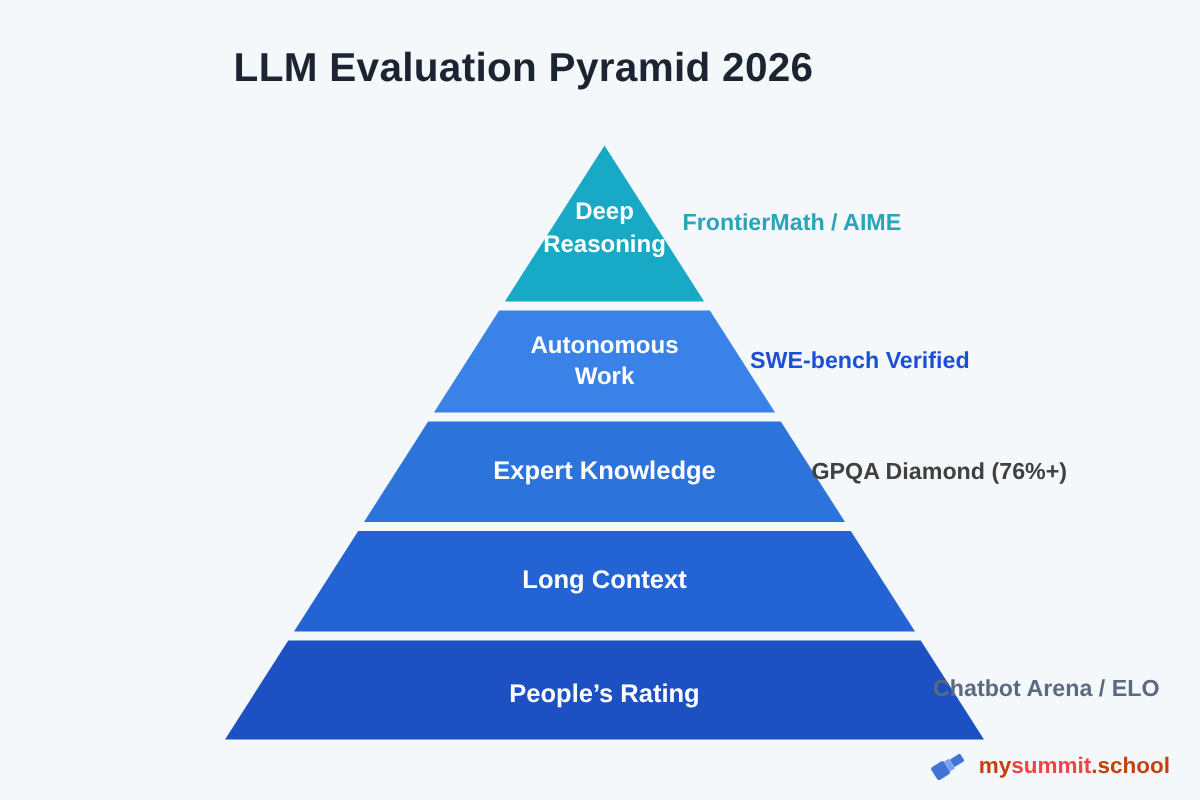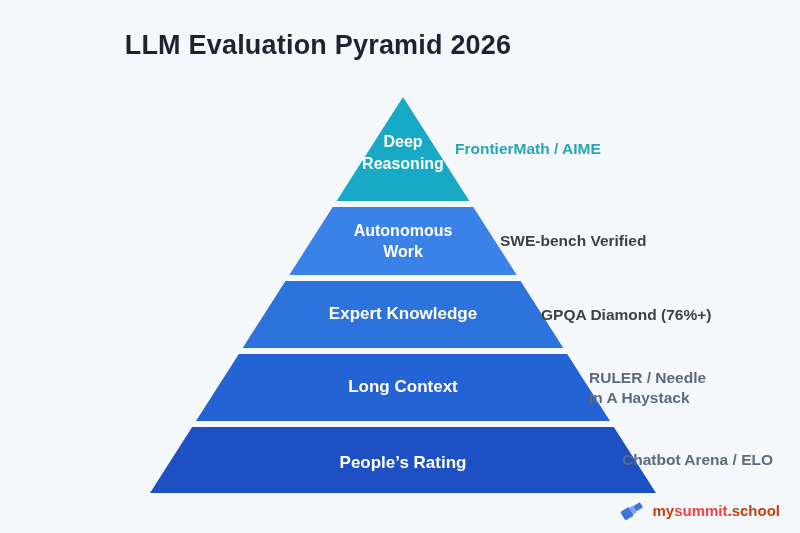--- a/index.html
+++ b/index.html
@@ -7,21 +7,21 @@
     width:800px; height:533px;
     background:#f5f8fa;
     font-family:"Liberation Sans", sans-serif;
     overflow:hidden;
   }
   .stage { position:relative; width:800px; height:533px; }
   .title {
     position:absolute; top:30px; left:0; width:636px;
     text-align:center;
     font-size:27px; font-weight:800;
-    color:#1c2431; letter-spacing:0.2px;
+    color:#1c2431; letter-spacing:0.2px;padding-left:31px;
   }
   svg.pyramid { position:absolute; left:0; top:0; }
   .level-label {
     position:absolute;
     display:flex; align-items:center; justify-content:center;
     text-align:center;
     color:#ffffff; font-weight:700; line-height:1.32;
   }
   .side-label {
     position:absolute;
@@ -48,25 +48,24 @@
       <polygon points="403,97 469.44444444444446,201 336.55555555555554,201" fill="#18a9c6"></polygon>
       <polygon points="332.72222222222223,207 473.27777777777777,207 516.7222222222222,275 289.27777777777777,275" fill="#3b82e8"></polygon>
       <polygon points="285.44444444444446,281 520.5555555555555,281 563.3611111111111,348 242.63888888888889,348" fill="#2d73dc"></polygon>
       <polygon points="238.80555555555554,354 567.1944444444445,354 610,421 196,421" fill="#2463d3"></polygon>
       <polygon points="192.16666666666666,427 613.8333333333334,427 656,493 150,493" fill="#1c50c3"></polygon>
     </svg>
 
   <div class="level-label" style="top: 120px; height: 65px; left: 353px; width: 100px; font-size: 16px;">Deep Reasoning</div>
     <div class="side-label" style="top: 97px; height: 104px; left: 455px; width: 220px; color: rgb(41, 164, 186);">FrontierMath / AIME</div>
     <div class="level-label" style="top: 207px; height: 68px; left: 337px; width: 132px; font-size: 16px;">Autonomous Work</div>
-    <div class="side-label" style="top: 207px; height: 68px; left: 500px; width: 220px; color: #404040;">SWE-bench Verified</div>
+    <div class="side-label" style="top: 207px; height: 68px; left: 500px; width: 220px; color: #1d4ed8;">SWE-bench Verified</div>
     <div class="level-label" style="top: 281px; height: 67px; left: 288px; width: 230px; font-size: 17px;">Expert Knowledge</div>
     <div class="side-label" style="top: 281px; height: 67px; left: 541px; width: 230px; color: #404040;">GPQA Diamond (76%+)</div>
     <div class="level-label" style="top: 354px; height: 67px; left: 288px; width: 230px; font-size: 17px;">Long Context</div>
-    <div class="side-label" style="top: 354px; height: 67px; left: 589px; width: 120px; color: rgb(92, 106, 128);">RULER / Needle In A Haystack</div>
     <div class="level-label" style="top: 427px; height: 72px; left: 288px; width: 230px; font-size: 17px;">People’s Rating</div>
     <div class="side-label" style="top: 427px; height: 66px; left: 622px; width: 180px; color: rgb(92, 106, 128);">Chatbot Arena / ELO</div>
     <div class="watermark">
     <span style="display:flex">
       <svg width="28" height="22" viewBox="0 0 28 22">
         <g transform="rotate(-32 14 11)">
           <rect x="2" y="6" width="10" height="10" rx="1.6" fill="#3f73d6"></rect>
           <rect x="12" y="7.2" width="4" height="7.6" fill="#7da3ec"></rect>
           <rect x="16" y="8" width="8" height="6" rx="1.2" fill="#3f73d6"></rect>
         </g>

